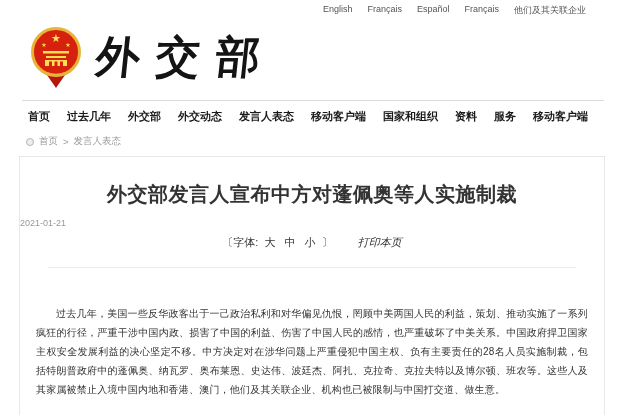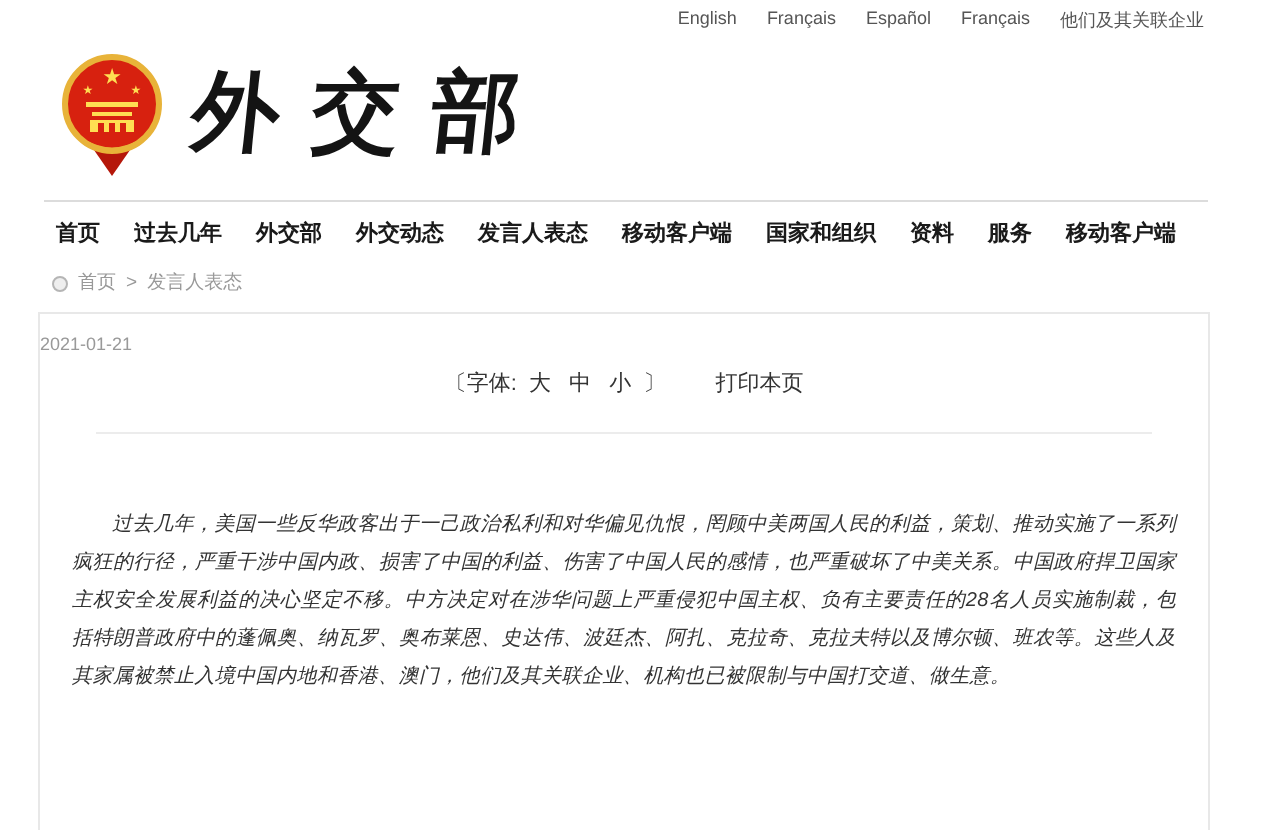--- a/index.html
+++ b/index.html
@@ -1,20 +1,20 @@
 <!DOCTYPE html>
 <html><head>
 <meta charset="utf-8">
 <style>
   * { margin:0; padding:0; box-sizing:border-box; }
   html,body { width:640px; height:415px; background:#ffffff; overflow:hidden;
               font-family:"Liberation Sans","DejaVu Sans",sans-serif; position:relative; }
 
   
-  .lang-bar { position:absolute; top:4px; right:38px; display:flex; gap:15px;
+  .lang-bar { position:absolute; top:4px; right:54px; display:flex; gap:15px;
               font-size:9px; color:#555; }
   .lang-bar span { cursor:pointer; }
 
   
   .logo-row { position:absolute; top:25px; left:30px; display:flex; align-items:center; }
   .emblem { width:52px; height:64px; display:block; }
   .calligraphy { font-family:"DejaVu Serif","Liberation Serif",serif; font-weight:bold;
                  font-size:44px; color:#141414; letter-spacing:16px; margin-left:14px;
                  transform:skewX(-6deg); line-height:1; white-space:nowrap; }
 
@@ -32,24 +32,24 @@
              background:#eeeeee; display:inline-block; }
 
   
   .article-box { position:absolute; top:156px; left:19px; width:586px; height:290px;
                  border:1px solid #e8e8e8; background:#fff; }
   .article-title { margin-top:24px; text-align:center; font-size:20px; font-weight:bold;
                    color:#333; letter-spacing:0.5px; }
   .article-date { margin-top:10px; text-align:left; font-size:9px; color:#999; }
   .tools-row { margin-top:7px; text-align:center; font-size:11px; color:#333; }
   .tools-row .sz { margin:0 3px; cursor:pointer; }
-  .tools-row .print { margin-left:22px; cursor:pointer; }
+  .tools-row .print { margin-left:22px; cursor:pointer;font-style:italic; }
   .tools-divider { margin:17px 28px 0; border-top:1px solid #ececec; }
   .article-body { margin:36px auto 0; width:552px; font-size:10px; letter-spacing:0.2px;
-                  line-height:19px; color:#333; text-align:justify; text-indent:2em;font-style:italic; }
+                  line-height:19px; color:#333; text-align:justify; text-indent:2em; }
 </style>
 </head>
 <body>
 
 <div class="lang-bar">
   <span>English</span>
   <span>Français</span>
   <span>Español</span>
   <span>Français</span>
   <span>他们及其关联企业</span>
@@ -89,20 +89,21 @@
 </div>
 
 <div class="breadcrumb">
   <span class="bc-icon"></span>
   <span>首页</span>
   <span>&gt;</span>
   <span>发言人表态</span>
 </div>
 
 <div class="article-box">
+  <div class="article-title">外交部发言人宣布中方对蓬佩奥等人实施制裁</div>
   <div class="article-date">2021-01-21</div>
   <div class="tools-row">
     <span>〔字体:</span>
     <span class="sz">大</span>
     <span class="sz">中</span>
     <span class="sz">小</span>
     <span>〕</span>
     <span class="print">打印本页</span>
   </div>
   <div class="tools-divider"></div>

